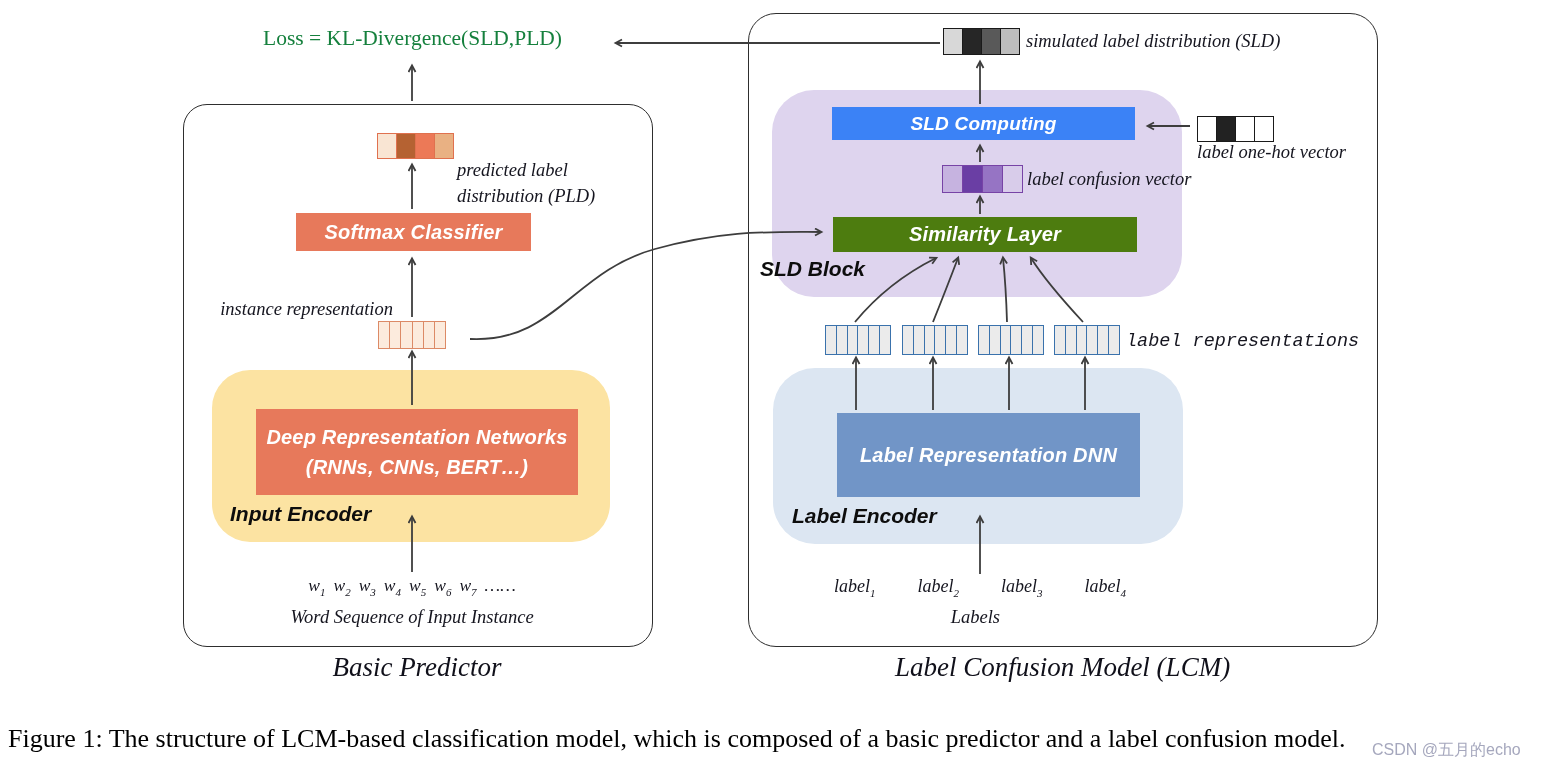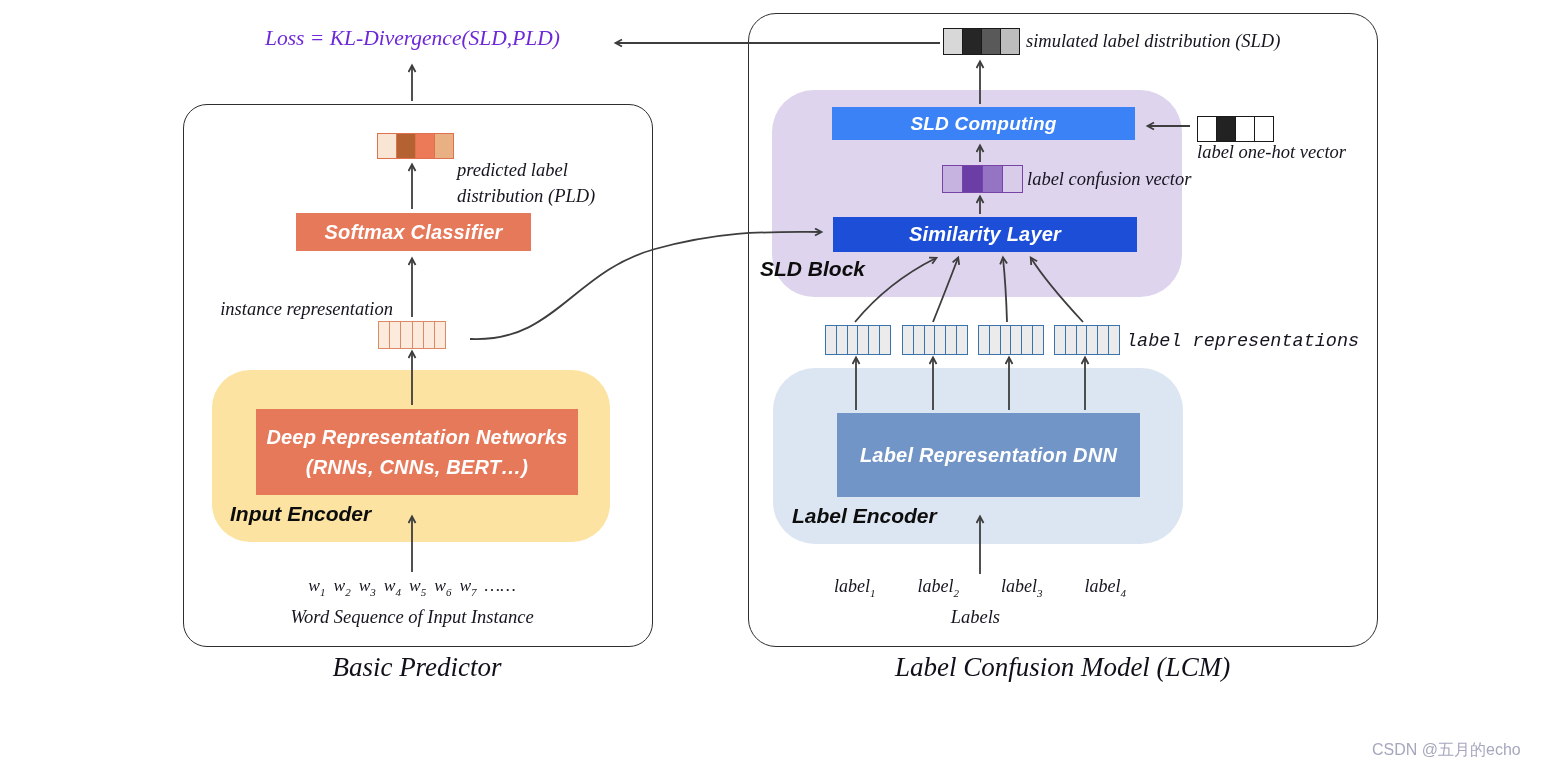--- a/index.html
+++ b/index.html
@@ -23,21 +23,21 @@
     position:absolute; font-style:italic; font-size:18.5px; color:#15151f; white-space:nowrap;
     font-family:"Liberation Serif", serif;
   }
   .enc-label {
     position:absolute; font-family:"Liberation Sans", sans-serif; font-style:italic; font-weight:700;
     font-size:21px; color:#0d0d0d; white-space:nowrap;
   }
   .panel-title {
     position:absolute; font-style:italic; font-size:27px; color:#10101a; text-align:center; white-space:nowrap;
   }
-  .formula { position:absolute; font-style:italic; font-size:21.5px; color:#6d28d9; text-align:center; white-space:nowrap; }
+  .formula { position:absolute; font-size:21.5px; color:#15803d; text-align:center; white-space:nowrap; }
   .tokrow { position:absolute; display:flex; align-items:baseline; justify-content:center; font-style:italic; color:#15151f; }
   .tokrow .tok { margin:0 4px; }
   .tokrow sub { font-size:11px; }
   #caption { position:absolute; font-size:26px; color:#000; white-space:nowrap; }
   #watermark { position:absolute; font-family:"Liberation Sans", sans-serif; font-size:16px; color:rgba(160,162,185,0.95); white-space:nowrap; }
   svg.arrows { position:absolute; left:0; top:0; z-index:5; pointer-events:none; }
   svg.arrows path { fill:none; stroke:#3d3d3d; stroke-width:1.8; }
 </style>
 </head>
 <body>
@@ -114,21 +114,21 @@
   <div class="ann" style="left:1197px; top:142px;">label one-hot vector</div>
 
   <div class="vec" style="left:942px; top:165px; color:#7743a6; --cw:19px; --ch:26px;">
       <div class="cell" style="background: rgb(198, 179, 224);"></div>
       <div class="cell" style="background: rgb(106, 62, 164);"></div>
       <div class="cell" style="background: rgb(150, 116, 196);"></div>
       <div class="cell" style="background: rgb(216, 204, 234);"></div>
     </div>
   <div class="ann" style="left:1027px; top:169px;">label confusion vector</div>
 
-  <div class="solidbox" style="left:833px; top:217px; width:304px; height:35px; background:#1d4ed8; font-size:20px;">Similarity Layer</div>
+  <div class="solidbox" style="left:833px; top:217px; width:304px; height:35px; background:#4d7c0f; font-size:20px;">Similarity Layer</div>
   <div class="enc-label" style="left:760px; top:257px;">SLD Block</div>
 
   <div class="vec" style="left:825px; top:325px; color:#3a72ac; --cw:9.8px; --ch:28px;">
       <div class="cell" style="background: rgb(235, 235, 235);"></div>
       <div class="cell" style="background: rgb(235, 235, 235);"></div>
       <div class="cell" style="background: rgb(235, 235, 235);"></div>
       <div class="cell" style="background: rgb(235, 235, 235);"></div>
       <div class="cell" style="background: rgb(235, 235, 235);"></div>
       <div class="cell" style="background: rgb(235, 235, 235);"></div>
     </div>
@@ -165,20 +165,21 @@
   <div class="tokrow" style="left:830px; top:576px; width:300px; font-size:18px; justify-content:space-between;">
       <span class="tok">label<sub>1</sub></span>
       <span class="tok">label<sub>2</sub></span>
       <span class="tok">label<sub>3</sub></span>
       <span class="tok">label<sub>4</sub></span>
     </div>
   <div class="ann" style="left:880px; top:607px; width:120px; text-align:right;">Labels</div>
 
   <div class="panel-title" style="left:800px; top:652px; width:525px;">Label Confusion Model (LCM)</div>
 
+  <div id="caption" style="left:8px; top:724px;">Figure 1: The structure of LCM-based classification model, which is composed of a basic predictor and a label confusion model.</div>
   <div id="watermark" style="left:1372px; top:740px;">CSDN @五月的echo</div>
 
   <svg class="arrows" width="1555" height="768" viewBox="0 0 1555 768">
     <defs>
       <marker id="ah" markerWidth="10" markerHeight="10" refX="7" refY="4.5" orient="auto" markerUnits="userSpaceOnUse">
         <path d="M1,1 L7.5,4.5 L1,8" fill="none" stroke="#3d3d3d" stroke-width="1.6"></path>
       </marker>
     </defs>
     <path d="M940,43 H616" marker-end="url(#ah)"></path>
     <path d="M412,101 V66" marker-end="url(#ah)"></path>

